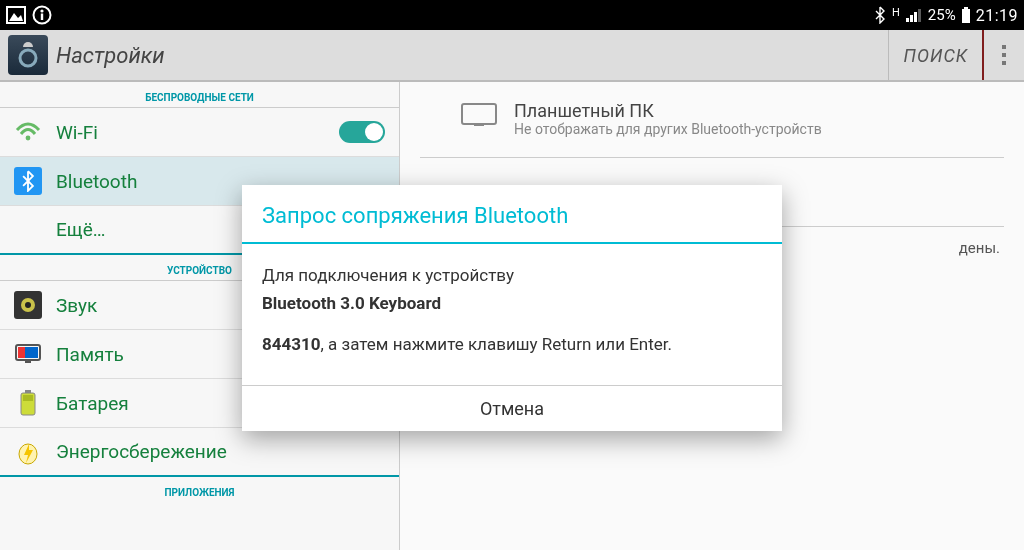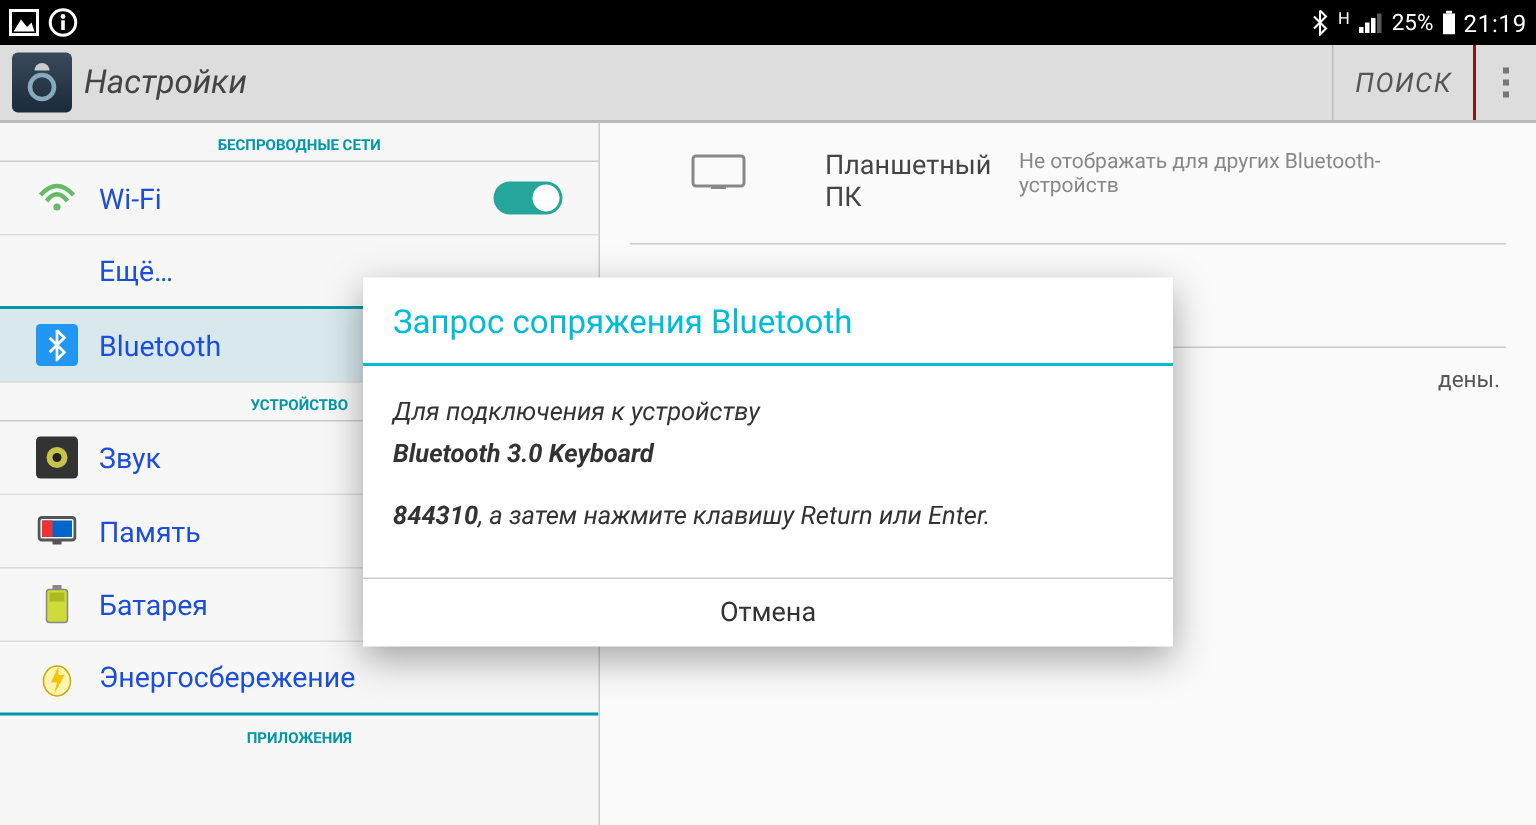--- a/index.html
+++ b/index.html
@@ -19,42 +19,42 @@
   .app-title { font-size: 22px; color: #444; flex: 1; }
   .search-btn { font-size: 18px; color: #555; padding: 0 14px; border-left: 1px solid #bbb; border-right: 2px solid #7f1d1d; height: 100%; display:flex; align-items:center; cursor:pointer; letter-spacing:1px;}
   .overflow-btn { width: 40px; height: 100%; display:flex; align-items:center; justify-content:center; cursor:pointer; }
 
   
   .content { display: flex; height: calc(550px - 30px - 52px); }
   .sidebar { width: 400px; background: #f7f7f7; overflow: hidden; border-right: 1px solid #ccc; }
   .detail  { flex: 1; background: #fafafa; padding: 14px 20px; }
 
   .section-hdr { color: #0097a7; font-size: 10px; font-weight: bold; padding: 10px 14px 4px; text-transform: uppercase; border-bottom: 1px solid #ccc; text-align: center; }
-  .sidebar-item { display:flex; align-items:center; height: 49px; padding: 0 24px; font-size: 19px; color:#1d4ed8; border-bottom: 1px solid #dcdcdc; cursor:pointer; }
+  .sidebar-item { display:flex; align-items:center; height: 49px; padding: 0 14px; font-size: 19px; color:#15803d; border-bottom: 1px solid #dcdcdc; cursor:pointer; }
   .sidebar-item.selected { background: #d8e8ec; }
   .sidebar-item.section-boundary { border-bottom: 2px solid #0097a7; }
   .si-icon { width: 28px; height: 28px; margin-right: 14px; display:flex; align-items:center; justify-content:center; }
   .si-label { flex:1; }
   .toggle { position:relative; width:46px; height:22px; border-radius:11px; background:#26a69a; }
   .toggle::after { content:""; position:absolute; right:2px; top:2px; width:18px; height:18px; background:#fff; border-radius:50%; }
   .no-icon-pad { margin-left: 42px; }
 
   .detail-device { display:flex; align-items:flex-start; gap:16px; padding: 4px 40px 16px; }
-  .dev-titles { display:flex; flex-direction:row;margin-left:36px; }
+  .dev-titles { display:flex; flex-direction:column; }
   .dev-title { font-size:18px; color:#444; }
   .dev-sub   { font-size:14px; color:#888; }
   .detail-sep { border:none; border-top:1px solid #ccc; margin: 4px 0; }
   .detail-msg { font-size:15px; color:#555; padding: 8px 2px; }
 
   
   .overlay { position:absolute; top:0; left:0; width:1024px; height:550px; display:flex; align-items:center; justify-content:center; pointer-events:none;margin-top:28px; }
   .dialog { pointer-events:auto; width: 540px; background:#fff; box-shadow: 0 8px 24px rgba(0,0,0,0.35); position: relative; top: 5px; }
   .dlg-title { color:#00bcd4; font-size:22px; padding: 18px 20px 14px; }
   .dlg-sep { height:2px; background:#00bcd4; }
-  .dlg-body { padding: 20px 20px 24px; font-size:17px; color:#333; line-height:1.4;font-style:italic; }
+  .dlg-body { padding: 20px 20px 24px; font-size:17px; color:#333; line-height:1.4; }
   .dlg-body p { margin-bottom: 4px; }
   .dlg-body .gap { height: 14px; }
   .dlg-btns { border-top:1px solid #ccc; }
   .dlg-btn { text-align:center; font-size:18px; padding: 12px 0; color:#333; cursor:pointer; }
   .bold { font-weight:bold; }
 </style>
 </head>
 <body>
 
 <div class="status-bar">
@@ -127,31 +127,31 @@
         <svg width="26" height="20" viewBox="0 0 26 20">
             <path d="M2 8 Q13 -4 24 8" fill="none" stroke="#6b6" stroke-width="3"></path>
             <path d="M6 12 Q13 3 20 12" fill="none" stroke="#6b6" stroke-width="3"></path>
             <circle cx="13" cy="16" r="2.4" fill="#6b6"></circle>
           </svg>
       </span>
       <span class="si-label">Wi-Fi</span>
       <span class="toggle"></span>
     </div>
 
-    <div class="sidebar-item section-boundary">
-      <span class="si-label no-icon-pad">Ещё…</span>
-    </div>
-
     <div class="sidebar-item selected">
       <span class="si-icon" style="background:#2196f3;border-radius:3px;">
         <svg width="16" height="22" viewBox="0 0 12 18">
             <path d="M6 1 L10 5 L6 9 L10 13 L6 17 V1 M2 5 L6 9 M2 13 L6 9" fill="none" stroke="#fff" stroke-width="1.5"></path>
           </svg>
       </span>
       <span class="si-label">Bluetooth</span>
+    </div>
+
+    <div class="sidebar-item section-boundary">
+      <span class="si-label no-icon-pad">Ещё…</span>
     </div>
 
     <div class="section-hdr">УСТРОЙСТВО</div>
 
     <div class="sidebar-item">
       <span class="si-icon" style="background:#333;border-radius:3px;">
         <svg width="20" height="20" viewBox="0 0 20 20">
             <circle cx="10" cy="10" r="7" fill="#c9c24a"></circle>
             <circle cx="10" cy="10" r="3" fill="#222"></circle>
           </svg>

